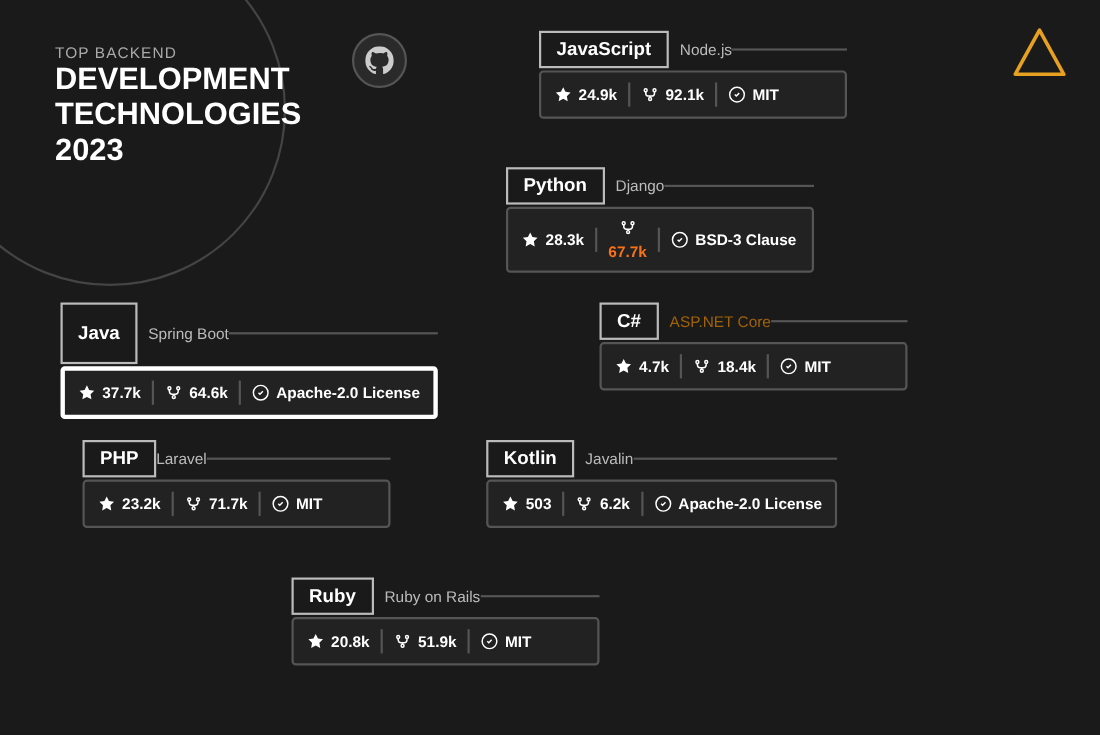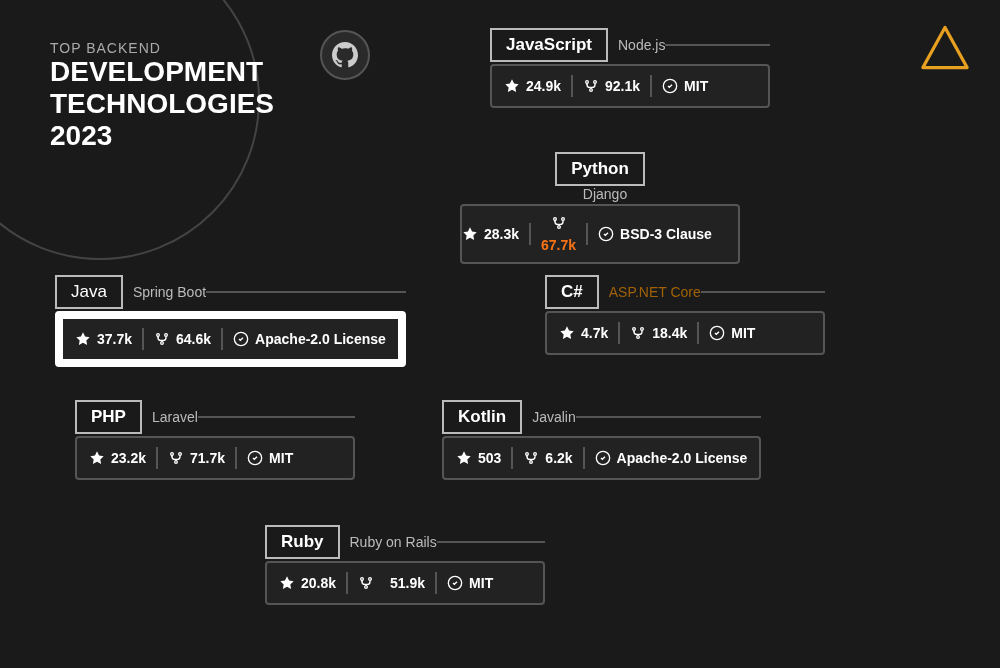--- a/index.html
+++ b/index.html
@@ -176,182 +176,40 @@
       <div style="display:flex;align-items:center;gap:6px;color:#fff;font-size:14px;font-weight:600;">
         <svg width="16" height="16" viewBox="0 0 24 24" fill="none" stroke="#ffffff" stroke-width="2">
             <circle cx="12" cy="12" r="10"></circle>
             <path d="M9 12l2 2 4-4"></path>
           </svg>
         <span>MIT</span>
       </div>
     </div>
   </div>
     <div style="position: absolute; top: 152px; left: 460px;">
-    <div style="display:flex; align-items:center; position:relative;flex-direction:column;">
+    <div style="display:flex; align-items:center; position:relative;">
       <div style="
         background:#1a1a1a;
         border:2.5px solid #bbbbbb;
         color:#fff;
         font-size:17px;
         font-weight:700;
         padding:5px 14px;
         position:relative;
         z-index:2;
         white-space:nowrap;
       ">Python</div>
       <div style="
         color:#bbb;
         font-size:14px;
         margin-left:10px;
         white-space:nowrap;
         position:relative;
         z-index:2;
       ">Django</div>
-      <div style="
-        flex:1;
-        height:2px;
-        background:#555;
-        margin-left:0;
-        min-width:20px;
-        width:100%;
-        position:relative;
-        z-index:1;
-      "></div>
-    </div>
-    <div style="
-      background:#222222;
-      border:2px solid #555555;
-      border-radius:4px;
-      display:flex;
-      align-items:center;
-      padding:9px 0;
-      gap:0;
-      margin-top:2px;
-      min-width:280px;
-    ">
-      <div style="display:flex;align-items:center;gap:6px;color:#fff;font-size:14px;font-weight:600;">
-        <svg width="16" height="16" viewBox="0 0 24 24" fill="#ffffff">
-            <path d="M12 2l3.09 6.26L22 9.27l-5 4.87 1.18 6.88L12 17.77l-6.18 3.25L7 14.14 2 9.27l6.91-1.01L12 2z"></path>
-          </svg>
-        <span>28.3k</span>
-      </div>
-      <div style="width:2px;height:22px;background:#555;margin:0 10px;"></div>
-      <div style="display:flex;align-items:center;gap:6px;color:#f97316;font-size:14px;font-weight:600;flex-direction:column;">
-        <svg width="16" height="16" viewBox="0 0 24 24" fill="none" stroke="#ffffff" stroke-width="2">
-            <circle cx="6" cy="6" r="2"></circle>
-            <circle cx="18" cy="6" r="2"></circle>
-            <circle cx="12" cy="18" r="2"></circle>
-            <path d="M6 8v2a4 4 0 0 0 4 4h4a4 4 0 0 0 4-4V8"></path>
-            <line x1="6" y1="8" x2="6" y2="10"></line>
-            <line x1="12" y1="14" x2="12" y2="16"></line>
-          </svg>
-        <span>67.7k</span>
-      </div>
-      <div style="width:2px;height:22px;background:#555;margin:0 10px;"></div>
-      <div style="display:flex;align-items:center;gap:6px;color:#fff;font-size:14px;font-weight:600;">
-        <svg width="16" height="16" viewBox="0 0 24 24" fill="none" stroke="#ffffff" stroke-width="2">
-            <circle cx="12" cy="12" r="10"></circle>
-            <path d="M9 12l2 2 4-4"></path>
-          </svg>
-        <span>BSD-3 Clause</span>
-      </div>
-    </div>
-  </div>
-    <div style="position: absolute; top: 275px; left: 55px;">
-    <div style="display:flex; align-items:center; position:relative;">
-      <div style="
-        background:#1a1a1a;
-        border:2.5px solid #bbbbbb;
-        color:#fff;
-        font-size:17px;
-        font-weight:400;
-        padding:5px 14px;
-        position:relative;
-        z-index:2;
-        white-space:nowrap;
-      ">Java</div>
-      <div style="
-        color:#bbb;
-        font-size:14px;
-        margin-left:10px;
-        white-space:nowrap;
-        position:relative;
-        z-index:2;
-      ">Spring Boot</div>
-      <div style="
-        flex:1;
-        height:2px;
-        background:#555;
-        margin-left:0;
-        min-width:20px;
-        width:100%;
-        position:relative;
-        z-index:1;
-      "></div>
-    </div>
-    <div style="
-      background:#222222;
-      border:8px solid #ffffff;
-      border-radius:4px;
-      display:flex;
-      align-items:center;
-      padding:9px 12px;
-      gap:0;
-      margin-top:2px;
-      min-width:280px;
-    ">
-      <div style="display:flex;align-items:center;gap:6px;color:#fff;font-size:14px;font-weight:600;">
-        <svg width="16" height="16" viewBox="0 0 24 24" fill="#ffffff">
-            <path d="M12 2l3.09 6.26L22 9.27l-5 4.87 1.18 6.88L12 17.77l-6.18 3.25L7 14.14 2 9.27l6.91-1.01L12 2z"></path>
-          </svg>
-        <span>37.7k</span>
-      </div>
-      <div style="width:2px;height:22px;background:#555;margin:0 10px;"></div>
-      <div style="display:flex;align-items:center;gap:6px;color:#fff;font-size:14px;font-weight:600;">
-        <svg width="16" height="16" viewBox="0 0 24 24" fill="none" stroke="#ffffff" stroke-width="2">
-            <circle cx="6" cy="6" r="2"></circle>
-            <circle cx="18" cy="6" r="2"></circle>
-            <circle cx="12" cy="18" r="2"></circle>
-            <path d="M6 8v2a4 4 0 0 0 4 4h4a4 4 0 0 0 4-4V8"></path>
-            <line x1="6" y1="8" x2="6" y2="10"></line>
-            <line x1="12" y1="14" x2="12" y2="16"></line>
-          </svg>
-        <span>64.6k</span>
-      </div>
-      <div style="width:2px;height:22px;background:#555;margin:0 10px;"></div>
-      <div style="display:flex;align-items:center;gap:6px;color:#fff;font-size:14px;font-weight:600;">
-        <svg width="16" height="16" viewBox="0 0 24 24" fill="none" stroke="#ffffff" stroke-width="2">
-            <circle cx="12" cy="12" r="10"></circle>
-            <path d="M9 12l2 2 4-4"></path>
-          </svg>
-        <span>Apache-2.0 License</span>
-      </div>
-    </div>
-  </div>
-    <div style="position: absolute; top: 275px; left: 545px;">
-    <div style="display:flex; align-items:center; position:relative;">
-      <div style="
-        background:#1a1a1a;
-        border:2.5px solid #bbbbbb;
-        color:#fff;
-        font-size:17px;
-        font-weight:700;
-        padding:5px 14px;
-        position:relative;
-        z-index:2;
-        white-space:nowrap;
-      ">C#</div>
-      <div style="
-        color:#a16207;
-        font-size:14px;
-        margin-left:10px;
-        white-space:nowrap;
-        position:relative;
-        z-index:2;
-      ">ASP.NET Core</div>
       <div style="
         flex:1;
         height:2px;
         background:#555;
         margin-left:0;
         min-width:20px;
         width:100%;
         position:relative;
         z-index:1;
       "></div>
@@ -364,61 +222,202 @@
       align-items:center;
       padding:9px 12px;
       gap:0;
       margin-top:2px;
       min-width:280px;
     ">
       <div style="display:flex;align-items:center;gap:6px;color:#fff;font-size:14px;font-weight:600;">
         <svg width="16" height="16" viewBox="0 0 24 24" fill="#ffffff">
             <path d="M12 2l3.09 6.26L22 9.27l-5 4.87 1.18 6.88L12 17.77l-6.18 3.25L7 14.14 2 9.27l6.91-1.01L12 2z"></path>
           </svg>
-        <span>4.7k</span>
-      </div>
-      <div style="width:2px;height:22px;background:#555;margin:0 10px;"></div>
-      <div style="display:flex;align-items:center;gap:6px;color:#fff;font-size:14px;font-weight:600;">
+        <span>28.3k</span>
+      </div>
+      <div style="width:2px;height:22px;background:#555;margin:0 10px;"></div>
+      <div style="display:flex;align-items:center;gap:6px;color:#f97316;font-size:14px;font-weight:600;flex-direction:column;">
         <svg width="16" height="16" viewBox="0 0 24 24" fill="none" stroke="#ffffff" stroke-width="2">
             <circle cx="6" cy="6" r="2"></circle>
             <circle cx="18" cy="6" r="2"></circle>
             <circle cx="12" cy="18" r="2"></circle>
             <path d="M6 8v2a4 4 0 0 0 4 4h4a4 4 0 0 0 4-4V8"></path>
             <line x1="6" y1="8" x2="6" y2="10"></line>
             <line x1="12" y1="14" x2="12" y2="16"></line>
           </svg>
-        <span>18.4k</span>
+        <span>67.7k</span>
       </div>
       <div style="width:2px;height:22px;background:#555;margin:0 10px;"></div>
       <div style="display:flex;align-items:center;gap:6px;color:#fff;font-size:14px;font-weight:600;">
         <svg width="16" height="16" viewBox="0 0 24 24" fill="none" stroke="#ffffff" stroke-width="2">
             <circle cx="12" cy="12" r="10"></circle>
             <path d="M9 12l2 2 4-4"></path>
           </svg>
-        <span>MIT</span>
-      </div>
-    </div>
-  </div>
-    <div style="position: absolute; top: 400px; left: 75px;">
+        <span>BSD-3 Clause</span>
+      </div>
+    </div>
+  </div>
+    <div style="position: absolute; top: 275px; left: 55px;">
+    <div style="display:flex; align-items:center; position:relative;">
+      <div style="
+        background:#1a1a1a;
+        border:2.5px solid #bbbbbb;
+        color:#fff;
+        font-size:17px;
+        font-weight:700;
+        padding:16px 14px;
+        position:relative;
+        z-index:2;
+        white-space:nowrap;
+      ">Java</div>
+      <div style="
+        color:#bbb;
+        font-size:14px;
+        margin-left:10px;
+        white-space:nowrap;
+        position:relative;
+        z-index:2;
+      ">Spring Boot</div>
+      <div style="
+        flex:1;
+        height:2px;
+        background:#555;
+        margin-left:0;
+        min-width:20px;
+        width:100%;
+        position:relative;
+        z-index:1;
+      "></div>
+    </div>
+    <div style="
+      background:#222222;
+      border:4px solid #ffffff;
+      border-radius:4px;
+      display:flex;
+      align-items:center;
+      padding:9px 12px;
+      gap:0;
+      margin-top:2px;
+      min-width:280px;
+    ">
+      <div style="display:flex;align-items:center;gap:6px;color:#fff;font-size:14px;font-weight:600;">
+        <svg width="16" height="16" viewBox="0 0 24 24" fill="#ffffff">
+            <path d="M12 2l3.09 6.26L22 9.27l-5 4.87 1.18 6.88L12 17.77l-6.18 3.25L7 14.14 2 9.27l6.91-1.01L12 2z"></path>
+          </svg>
+        <span>37.7k</span>
+      </div>
+      <div style="width:2px;height:22px;background:#555;margin:0 10px;"></div>
+      <div style="display:flex;align-items:center;gap:6px;color:#fff;font-size:14px;font-weight:600;">
+        <svg width="16" height="16" viewBox="0 0 24 24" fill="none" stroke="#ffffff" stroke-width="2">
+            <circle cx="6" cy="6" r="2"></circle>
+            <circle cx="18" cy="6" r="2"></circle>
+            <circle cx="12" cy="18" r="2"></circle>
+            <path d="M6 8v2a4 4 0 0 0 4 4h4a4 4 0 0 0 4-4V8"></path>
+            <line x1="6" y1="8" x2="6" y2="10"></line>
+            <line x1="12" y1="14" x2="12" y2="16"></line>
+          </svg>
+        <span>64.6k</span>
+      </div>
+      <div style="width:2px;height:22px;background:#555;margin:0 10px;"></div>
+      <div style="display:flex;align-items:center;gap:6px;color:#fff;font-size:14px;font-weight:600;">
+        <svg width="16" height="16" viewBox="0 0 24 24" fill="none" stroke="#ffffff" stroke-width="2">
+            <circle cx="12" cy="12" r="10"></circle>
+            <path d="M9 12l2 2 4-4"></path>
+          </svg>
+        <span>Apache-2.0 License</span>
+      </div>
+    </div>
+  </div>
+    <div style="position: absolute; top: 275px; left: 545px;">
     <div style="display:flex; align-items:center; position:relative;">
       <div style="
         background:#1a1a1a;
         border:2.5px solid #bbbbbb;
         color:#fff;
         font-size:17px;
         font-weight:700;
         padding:5px 14px;
         position:relative;
         z-index:2;
         white-space:nowrap;
+      ">C#</div>
+      <div style="
+        color:#a16207;
+        font-size:14px;
+        margin-left:10px;
+        white-space:nowrap;
+        position:relative;
+        z-index:2;
+      ">ASP.NET Core</div>
+      <div style="
+        flex:1;
+        height:2px;
+        background:#555;
+        margin-left:0;
+        min-width:20px;
+        width:100%;
+        position:relative;
+        z-index:1;
+      "></div>
+    </div>
+    <div style="
+      background:#222222;
+      border:2px solid #555555;
+      border-radius:4px;
+      display:flex;
+      align-items:center;
+      padding:9px 12px;
+      gap:0;
+      margin-top:2px;
+      min-width:280px;
+    ">
+      <div style="display:flex;align-items:center;gap:6px;color:#fff;font-size:14px;font-weight:600;">
+        <svg width="16" height="16" viewBox="0 0 24 24" fill="#ffffff">
+            <path d="M12 2l3.09 6.26L22 9.27l-5 4.87 1.18 6.88L12 17.77l-6.18 3.25L7 14.14 2 9.27l6.91-1.01L12 2z"></path>
+          </svg>
+        <span>4.7k</span>
+      </div>
+      <div style="width:2px;height:22px;background:#555;margin:0 10px;"></div>
+      <div style="display:flex;align-items:center;gap:6px;color:#fff;font-size:14px;font-weight:600;">
+        <svg width="16" height="16" viewBox="0 0 24 24" fill="none" stroke="#ffffff" stroke-width="2">
+            <circle cx="6" cy="6" r="2"></circle>
+            <circle cx="18" cy="6" r="2"></circle>
+            <circle cx="12" cy="18" r="2"></circle>
+            <path d="M6 8v2a4 4 0 0 0 4 4h4a4 4 0 0 0 4-4V8"></path>
+            <line x1="6" y1="8" x2="6" y2="10"></line>
+            <line x1="12" y1="14" x2="12" y2="16"></line>
+          </svg>
+        <span>18.4k</span>
+      </div>
+      <div style="width:2px;height:22px;background:#555;margin:0 10px;"></div>
+      <div style="display:flex;align-items:center;gap:6px;color:#fff;font-size:14px;font-weight:600;">
+        <svg width="16" height="16" viewBox="0 0 24 24" fill="none" stroke="#ffffff" stroke-width="2">
+            <circle cx="12" cy="12" r="10"></circle>
+            <path d="M9 12l2 2 4-4"></path>
+          </svg>
+        <span>MIT</span>
+      </div>
+    </div>
+  </div>
+    <div style="position: absolute; top: 400px; left: 75px;">
+    <div style="display:flex; align-items:center; position:relative;">
+      <div style="
+        background:#1a1a1a;
+        border:2.5px solid #bbbbbb;
+        color:#fff;
+        font-size:17px;
+        font-weight:700;
+        padding:5px 14px;
+        position:relative;
+        z-index:2;
+        white-space:nowrap;
       ">PHP</div>
       <div style="
         color:#bbb;
         font-size:14px;
-        margin-left:10px;
         white-space:nowrap;
         position:relative;
         z-index:2;
       ">Laravel</div>
       <div style="
         flex:1;
         height:2px;
         background:#555;
         margin-left:0;
         min-width:20px;
@@ -581,21 +580,21 @@
       margin-top:2px;
       min-width:280px;
     ">
       <div style="display:flex;align-items:center;gap:6px;color:#fff;font-size:14px;font-weight:600;">
         <svg width="16" height="16" viewBox="0 0 24 24" fill="#ffffff">
             <path d="M12 2l3.09 6.26L22 9.27l-5 4.87 1.18 6.88L12 17.77l-6.18 3.25L7 14.14 2 9.27l6.91-1.01L12 2z"></path>
           </svg>
         <span>20.8k</span>
       </div>
       <div style="width:2px;height:22px;background:#555;margin:0 10px;"></div>
-      <div style="display:flex;align-items:center;gap:16px;color:#fff;font-size:14px;font-weight:600;">
+      <div style="display:flex;align-items:center;gap:6px;color:#fff;font-size:14px;font-weight:600;">
         <svg width="16" height="16" viewBox="0 0 24 24" fill="none" stroke="#ffffff" stroke-width="2">
             <circle cx="6" cy="6" r="2"></circle>
             <circle cx="18" cy="6" r="2"></circle>
             <circle cx="12" cy="18" r="2"></circle>
             <path d="M6 8v2a4 4 0 0 0 4 4h4a4 4 0 0 0 4-4V8"></path>
             <line x1="6" y1="8" x2="6" y2="10"></line>
             <line x1="12" y1="14" x2="12" y2="16"></line>
           </svg>
         <span>51.9k</span>
       </div>

